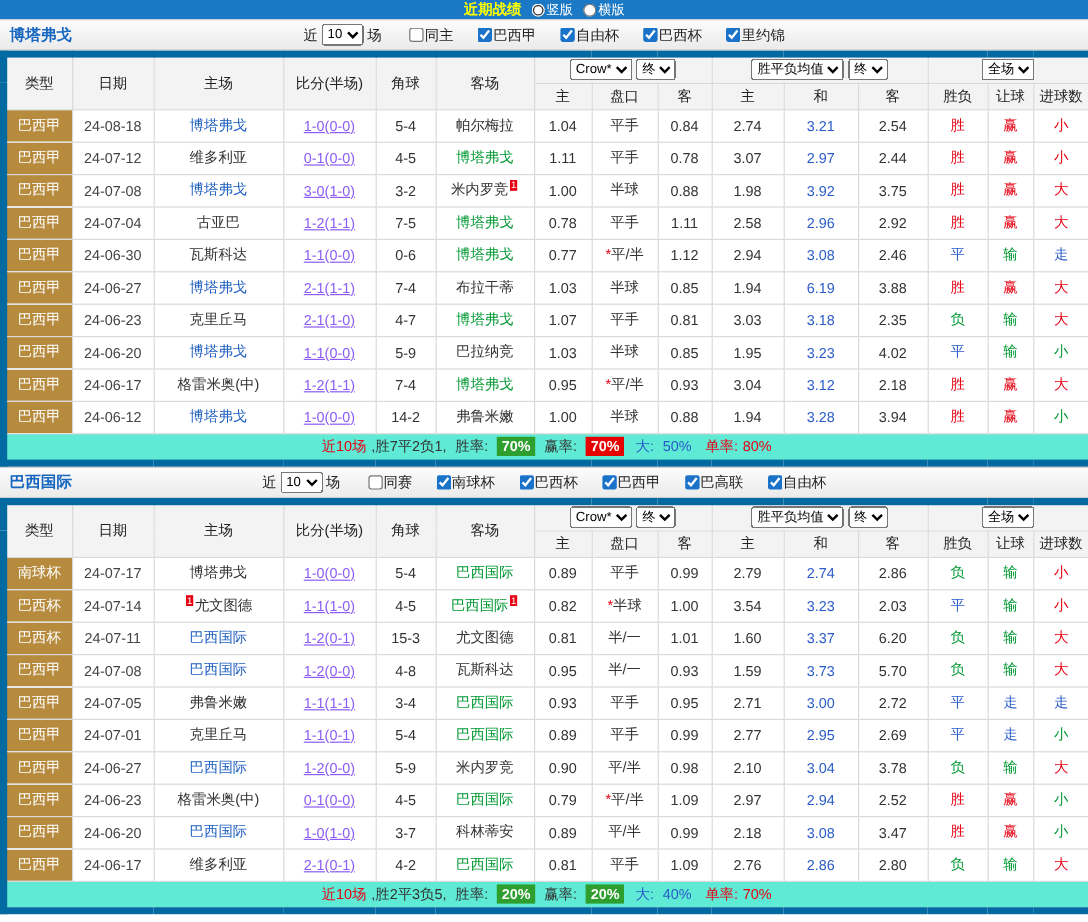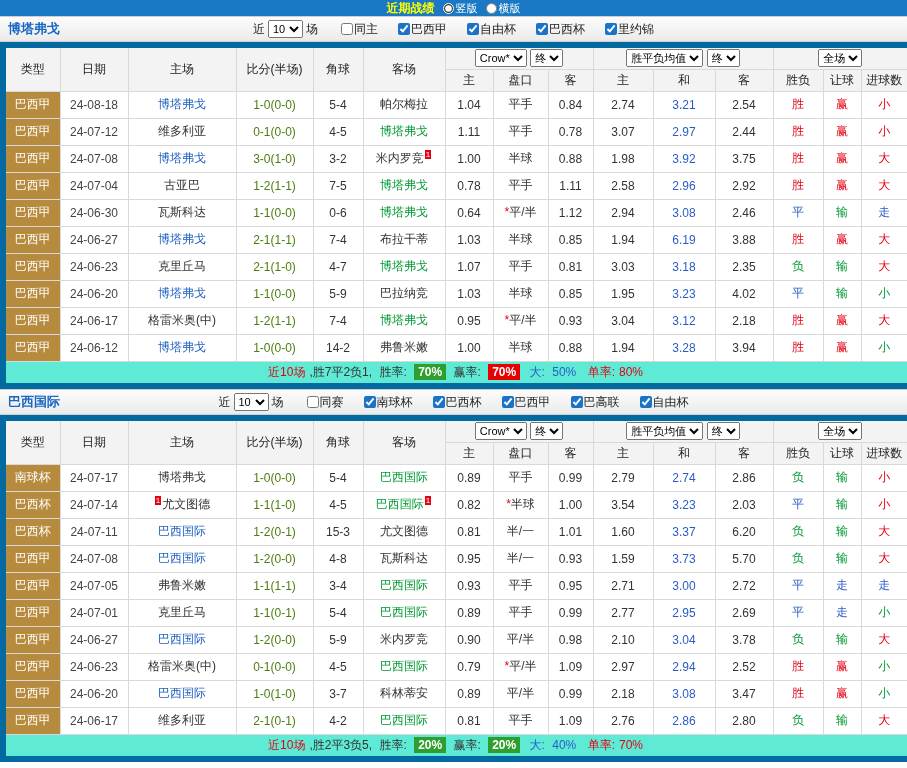--- a/index.html
+++ b/index.html
@@ -35,21 +35,21 @@
   th, td {
     border:1px solid #d9d9d9; text-align:center; padding:0;
     white-space:nowrap; overflow:hidden; font-weight:normal;
   }
   thead th { background:#f3f3f3; color:#222; height:22px; font-size:12px; }
   thead tr.h1 th { height:24px; }
   thead select { font-size:11px; height:18px; max-width:100%; }
   tbody td { height:27px; font-size:12px; background:#fff; }
   td.league { background:#b78b3e; color:#fff; font-size:12px; }
   td.date { color:#444; }
-  td.score { color:#4d7c0f; }
+  td.score { color:#8b5cf6;text-decoration:underline; }
   td.corner { color:#333; }
   td.line .star { color:#e60012; }
   td.mid { color:#2a5cc8; }
   .tname { cursor:pointer; }
   .card {
     display:inline-block; background:#e60012; color:#fff;
     font-size:8px; line-height:9px; padding:0 1px;
     vertical-align:super; margin:0 1px;
   }
   
@@ -227,21 +227,21 @@
         <td class="res" style="color: rgb(230, 0, 18);">赢</td>
         <td class="res" style="color: rgb(230, 0, 18);">大</td>
       </tr>
       <tr>
         <td class="league" style="background: rgb(183, 139, 62);">巴西甲</td>
         <td class="date">24-06-30</td>
         <td class="team"><span class="tname" style="color: rgb(51, 51, 51);">瓦斯科达</span></td>
         <td class="score">1-1(0-0)</td>
         <td class="corner">0-6</td>
         <td class="team"><span class="tname" style="color: rgb(0, 153, 51);">博塔弗戈</span></td>
-        <td class="num">0.64</td>
+        <td class="num">0.77</td>
         <td class="line"><span class="star">*</span>平/半</td>
         <td class="num">1.12</td>
         <td class="num">2.94</td>
         <td class="num mid">3.08</td>
         <td class="num">2.46</td>
         <td class="res" style="color: rgb(42, 92, 200);">平</td>
         <td class="res" style="color: rgb(0, 153, 51);">输</td>
         <td class="res" style="color: rgb(42, 92, 200);">走</td>
       </tr>
       <tr>

